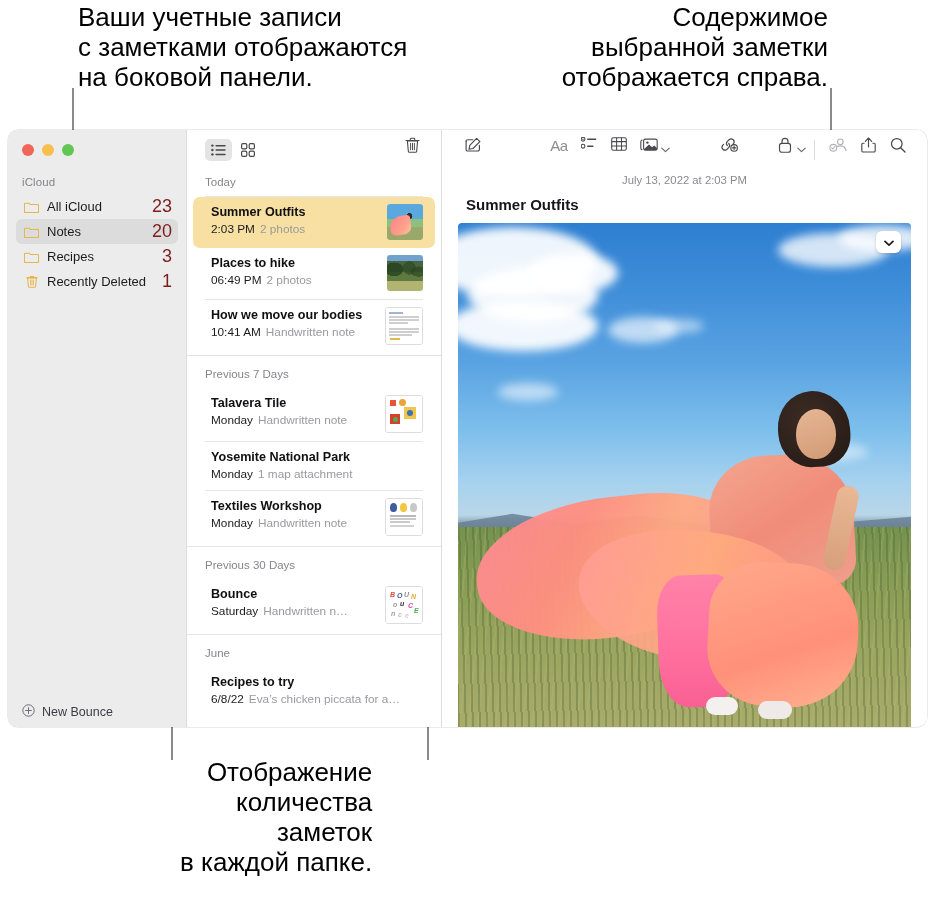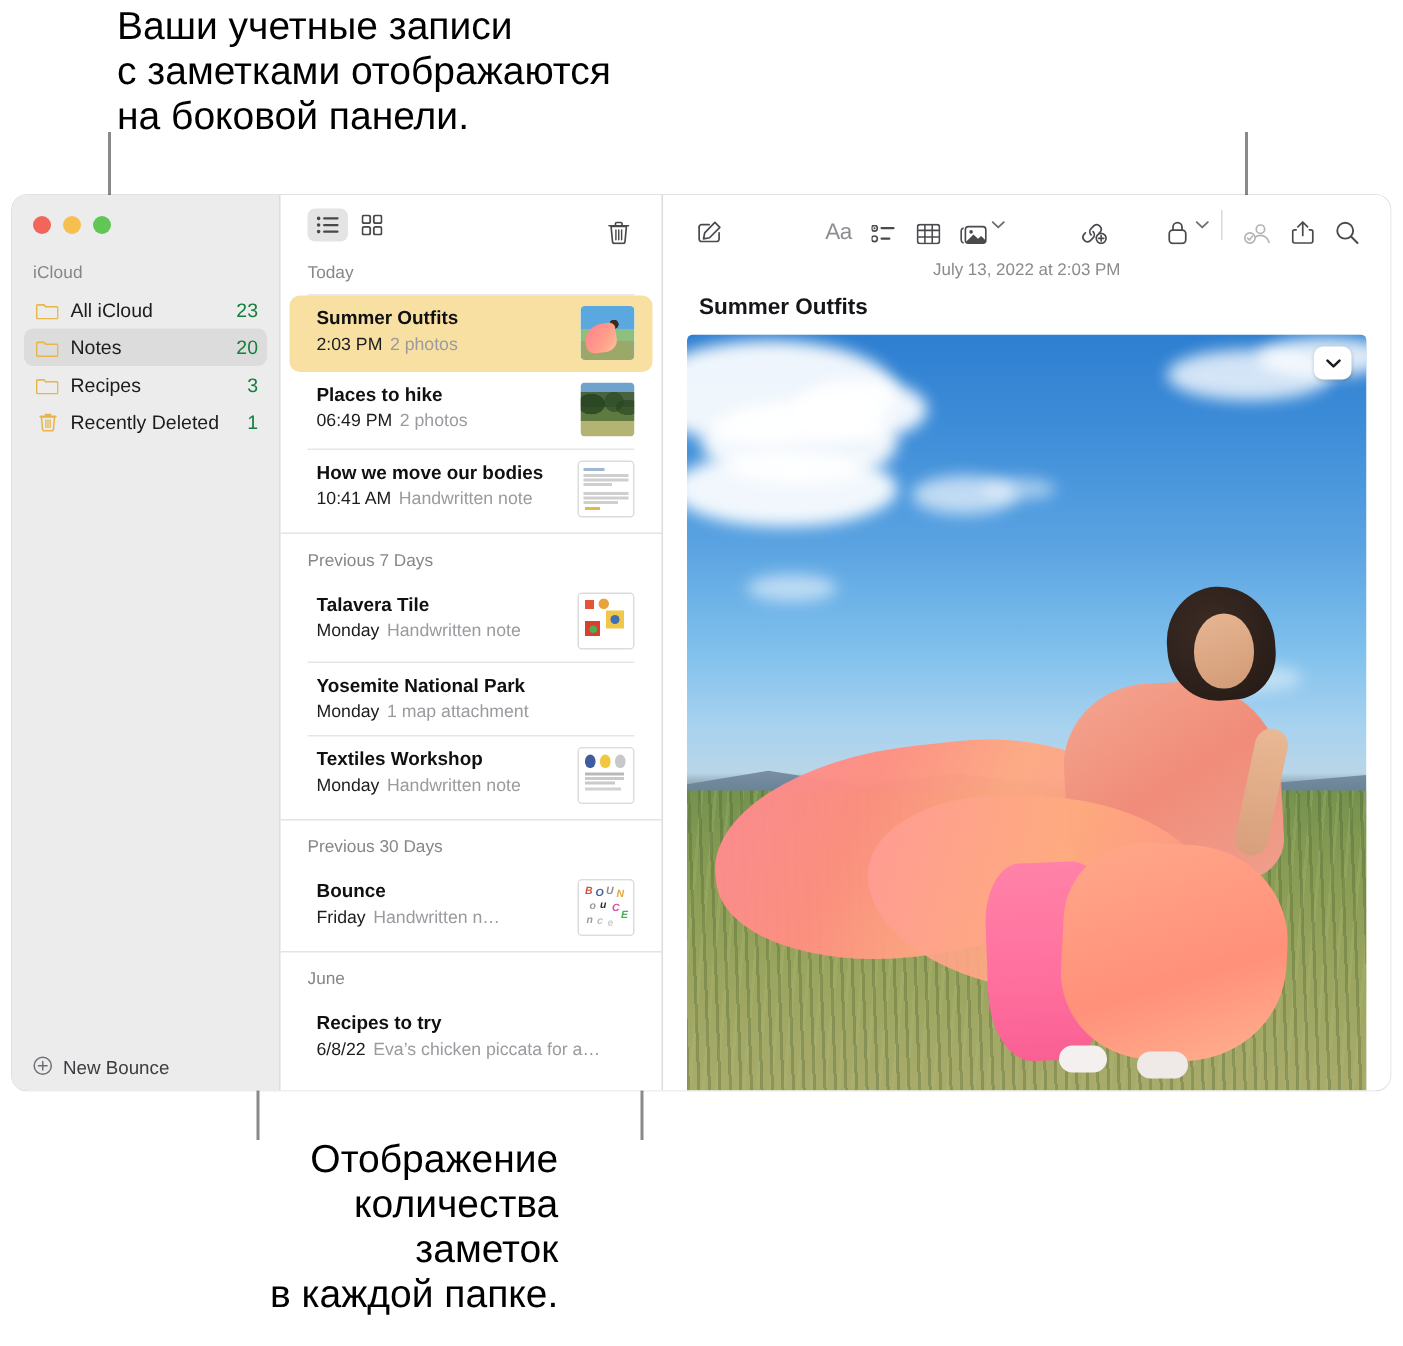--- a/index.html
+++ b/index.html
@@ -88,21 +88,21 @@
   .folder-row .f-icon {
     width: 17px;
     height: 16px;
     margin-right: 7px;
     display: flex;
     align-items: center;
     justify-content: center;
     flex: 0 0 17px;
   }
   .folder-row .f-label { flex: 1 1 auto; white-space: nowrap; overflow: hidden; }
-  .folder-row .f-count { color: #15803d; font-size: 13px; }
+  .folder-row .f-count { color: #7f1d1d; font-size: 18px; }
 
   .sidebar-spacer { flex: 1 1 auto; }
   .new-folder {
     display: flex;
     align-items: center;
     gap: 7px;
     height: 30px;
     padding-left: 14px;
     font-size: 12.5px;
     color: #3c3c41;
@@ -245,21 +245,21 @@
   }
   .dt-toolbar {
     height: 40px;
     display: flex;
     align-items: center;
     padding: 0 14px 0 16px;
     gap: 0;
   }
   .tb-btn {
     width: 30px; height: 26px;
-    display: flex; align-items: flex-end; justify-content: center;
+    display: flex; align-items: flex-start; justify-content: center;
     border-radius: 5px;
   }
   .tb-gap-lg { width: 56px; }
   .tb-gap-md { width: 26px; }
   .tb-chev { margin-left: -3px; display:flex; align-items:center; }
   .tb-sep { width: 1px; height: 20px; background: #d9d9d9; margin: 0 8px; }
   .tb-flex { flex: 1 1 auto; }
   .tb-aa { font-size: 15px; color: #8e8e93; letter-spacing: -0.3px; }
 
   .dt-date {
@@ -389,20 +389,23 @@
 </style>
 </head>
 <body>
 
 <div class="stage">
 
   <div class="callout" style="left:78px; top:2px;">Ваши учетные записи
 с заметками отображаются
 на боковой панели.</div>
 
+  <div class="callout right-align" style="left:510px; top:2px; width:318px;">Содержимое
+выбранной заметки
+отображается справа.</div>
 
   <div class="callout" style="left:180px; top:757px;text-align:right;">Отображение
 количества
 заметок
 в каждой папке.</div>
 
 
   <div class="leader" style="left:72px; top:88px; width:1px; height:86px; border-left-width:2px;"></div>
   <div class="leader" style="left:40px; top:172px; width:34px; height:1px; border-top-width:2px;"></div>
 
@@ -614,21 +617,21 @@
           </div>
         </div>
       </div>
 
       <div class="group-head divider-top">Previous 30 Days</div>
 
       <div class="note-row">
         <div class="nr-text">
           <div class="nr-title">Bounce</div>
           <div class="nr-sub">
-            <span class="nr-time">Friday</span><span class="nr-snippet">Handwritten n…</span>
+            <span class="nr-time">Saturday</span><span class="nr-snippet">Handwritten n…</span>
           </div>
         </div>
         <div class="nr-thumb framed">
           <div class="th-bounce">
             <i style="left:4px; top:4px; color:#d94b3a;">B</i>
             <i style="left:11px; top:5px; color:#3f5d9e;">O</i>
             <i style="left:18px; top:4px; color:#8d8d8d;">U</i>
             <i style="left:25px; top:6px; color:#e0a93c;">N</i>
             <i style="left:7px; top:14px; color:#9b9b9b;">o</i>
             <i style="left:14px; top:13px; color:#2f2f2f;">u</i>

